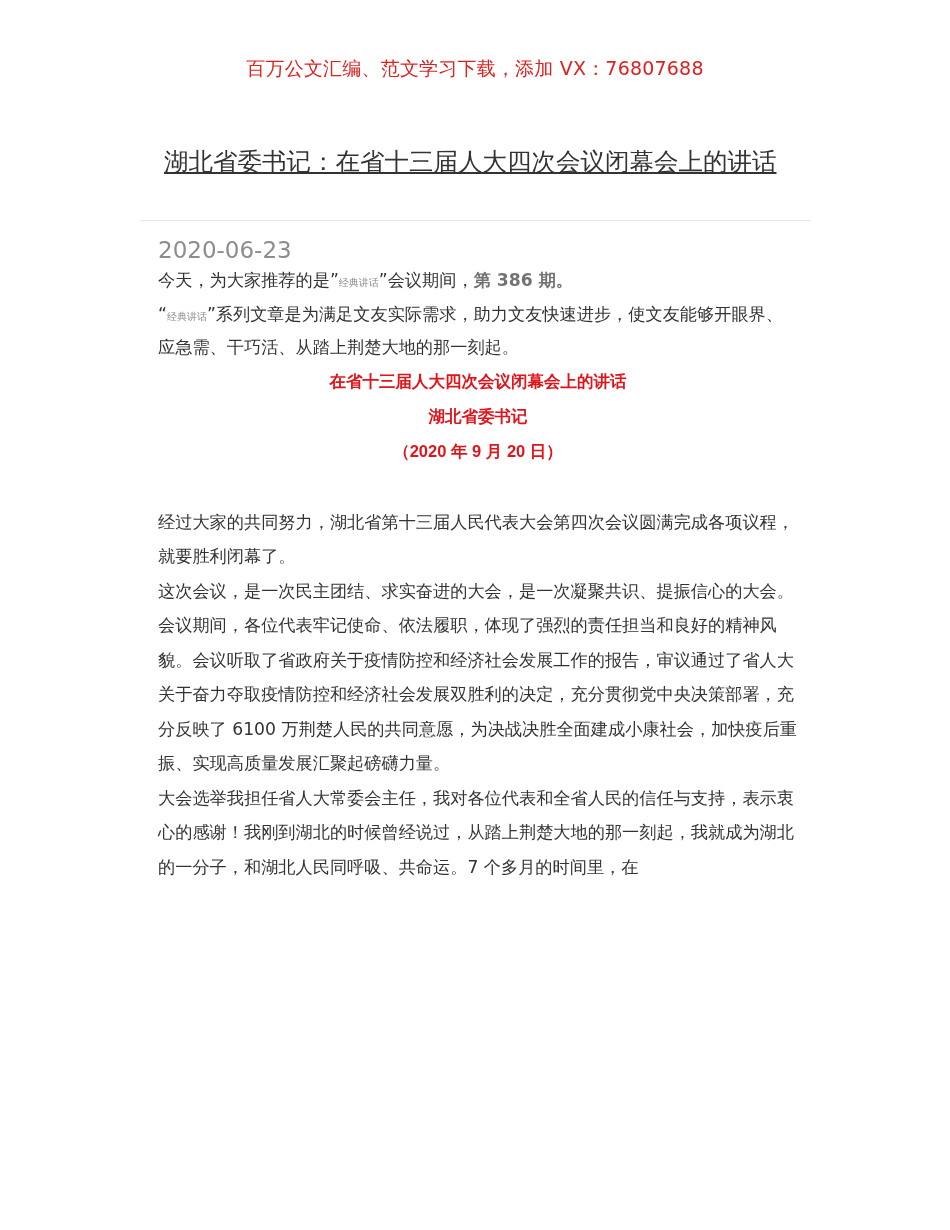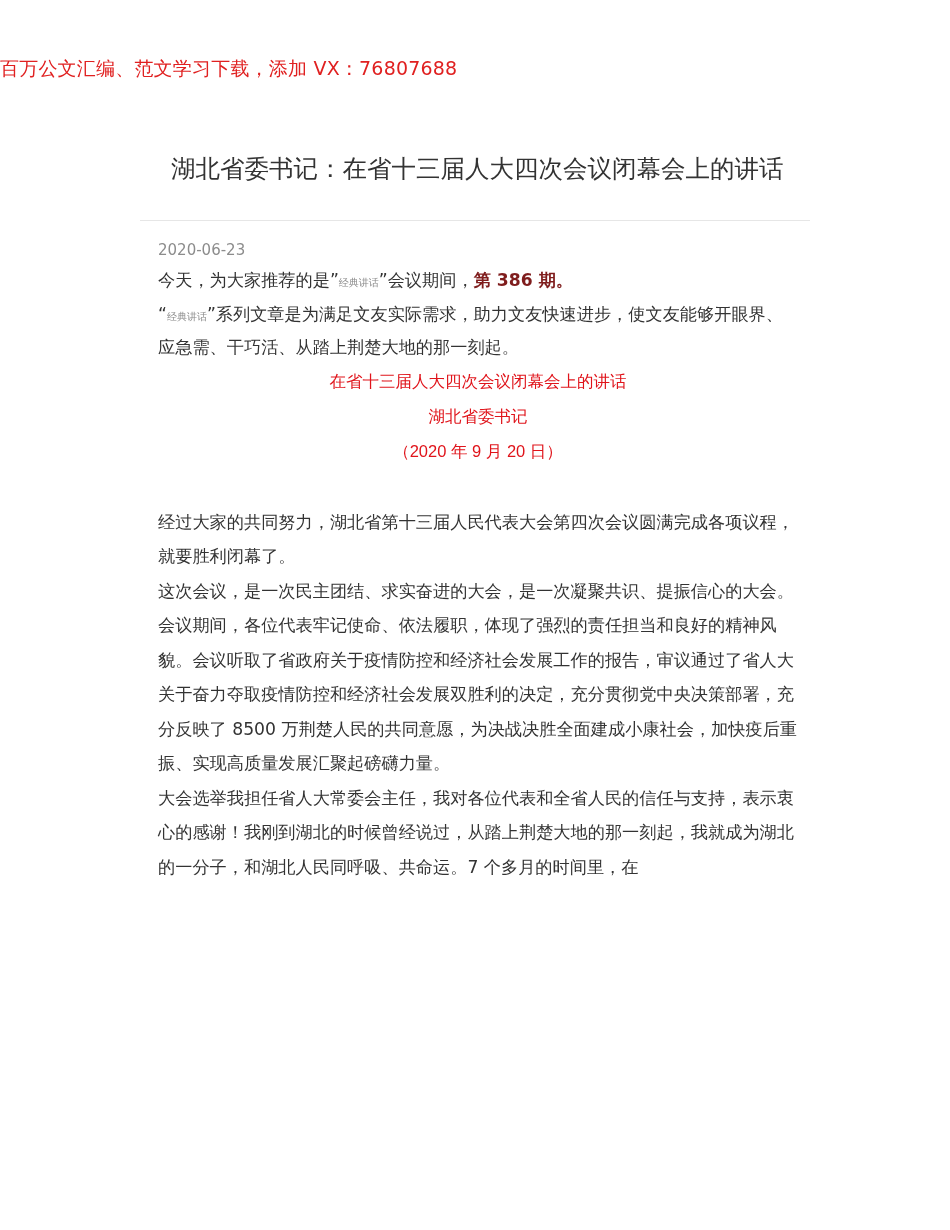--- a/index.html
+++ b/index.html
@@ -13,50 +13,51 @@
       position: relative;
       overflow: hidden;
       font-family: "DejaVu Sans", "Liberation Sans", sans-serif;
       color: #333333;
     }
     .banner {
       position: absolute;
       top: 54px;
       left: 0;
       width: 950px;
-      text-align: left;
+      text-align: center;
       font-size: 19px;
       line-height: 28px;
       color: #e02020;
       letter-spacing: 0.2px;
     }
     .title {
       position: absolute;
       top: 138px;
       left: 158px;
       width: 640px;
       font-size: 24.5px;
       line-height: 36px;
       color: #333333;
-      margin: 13px;
+      margin: 6px;
       font-weight: normal;
+      text-decoration: underline;
     }
     .divider {
       position: absolute;
       top: 220px;
       left: 140px;
       width: 670px;
       height: 1px;
       background: #e6e6e6;
     }
     .date {
       position: absolute;
       top: 237px;
       left: 158px;
-      font-size: 15px;
+      font-size: 23px;
       line-height: 26px;
       color: #8c8c8c;
     }
     .content {
       position: absolute;
       top: 265px;
       left: 158px;
       width: 640px;
       font-size: 17.2px;
       line-height: 31.5px;
@@ -64,32 +65,32 @@
     }
     .content p {
       margin: 0;
     }
     .light {
       color: #8a8a8a;
       font-family: "DejaVu Serif", "Liberation Serif", serif;
       font-size: 10px;
     }
     .red-bold {
-      color: #7f1d1d;
+      color: #737373;
       font-weight: bold;
       text-align: center;
     }
     .bold {
       font-weight: bold;
       color: #222;
     }
     .center-red {
       text-align: center;
       color: #e0141b;
-      font-weight: normal;
+      font-weight: bold;
       font-size: 16.5px;
       line-height: 35px;
       font-family: "Liberation Sans", "DejaVu Sans", sans-serif;
     }
     .spacer {
       height: 36px;
     }
     .body-text {
       line-height: 34.5px;
     }
@@ -113,15 +114,15 @@
     <span> “</span><span class="light">经典讲话</span><span>”系列文章是为满足文友实际需求，助力文友快速进步，使文友能够开眼界、应急需、干巧活、从踏上荆楚大地的那一刻起。</span>
   </p>
 
   <div class="center-red">在省十三届人大四次会议闭幕会上的讲话</div>
   <div class="center-red">湖北省委书记</div>
   <div class="center-red">（2020 年 9 月 20 日）</div>
 
   <div class="spacer"></div>
 
   <p class="body-text">经过大家的共同努力，湖北省第十三届人民代表大会第四次会议圆满完成各项议程，就要胜利闭幕了。</p>
-  <p class="body-text">这次会议，是一次民主团结、求实奋进的大会，是一次凝聚共识、提振信心的大会。会议期间，各位代表牢记使命、依法履职，体现了强烈的责任担当和良好的精神风貌。会议听取了省政府关于疫情防控和经济社会发展工作的报告，审议通过了省人大关于奋力夺取疫情防控和经济社会发展双胜利的决定，充分贯彻党中央决策部署，充分反映了 8500 万荆楚人民的共同意愿，为决战决胜全面建成小康社会，加快疫后重振、实现高质量发展汇聚起磅礴力量。</p>
+  <p class="body-text">这次会议，是一次民主团结、求实奋进的大会，是一次凝聚共识、提振信心的大会。会议期间，各位代表牢记使命、依法履职，体现了强烈的责任担当和良好的精神风貌。会议听取了省政府关于疫情防控和经济社会发展工作的报告，审议通过了省人大关于奋力夺取疫情防控和经济社会发展双胜利的决定，充分贯彻党中央决策部署，充分反映了 6100 万荆楚人民的共同意愿，为决战决胜全面建成小康社会，加快疫后重振、实现高质量发展汇聚起磅礴力量。</p>
   <p class="body-text">大会选举我担任省人大常委会主任，我对各位代表和全省人民的信任与支持，表示衷心的感谢！我刚到湖北的时候曾经说过，从踏上荆楚大地的那一刻起，我就成为湖北的一分子，和湖北人民同呼吸、共命运。7 个多月的时间里，在</p>
 </div>
 
 </body></html>

